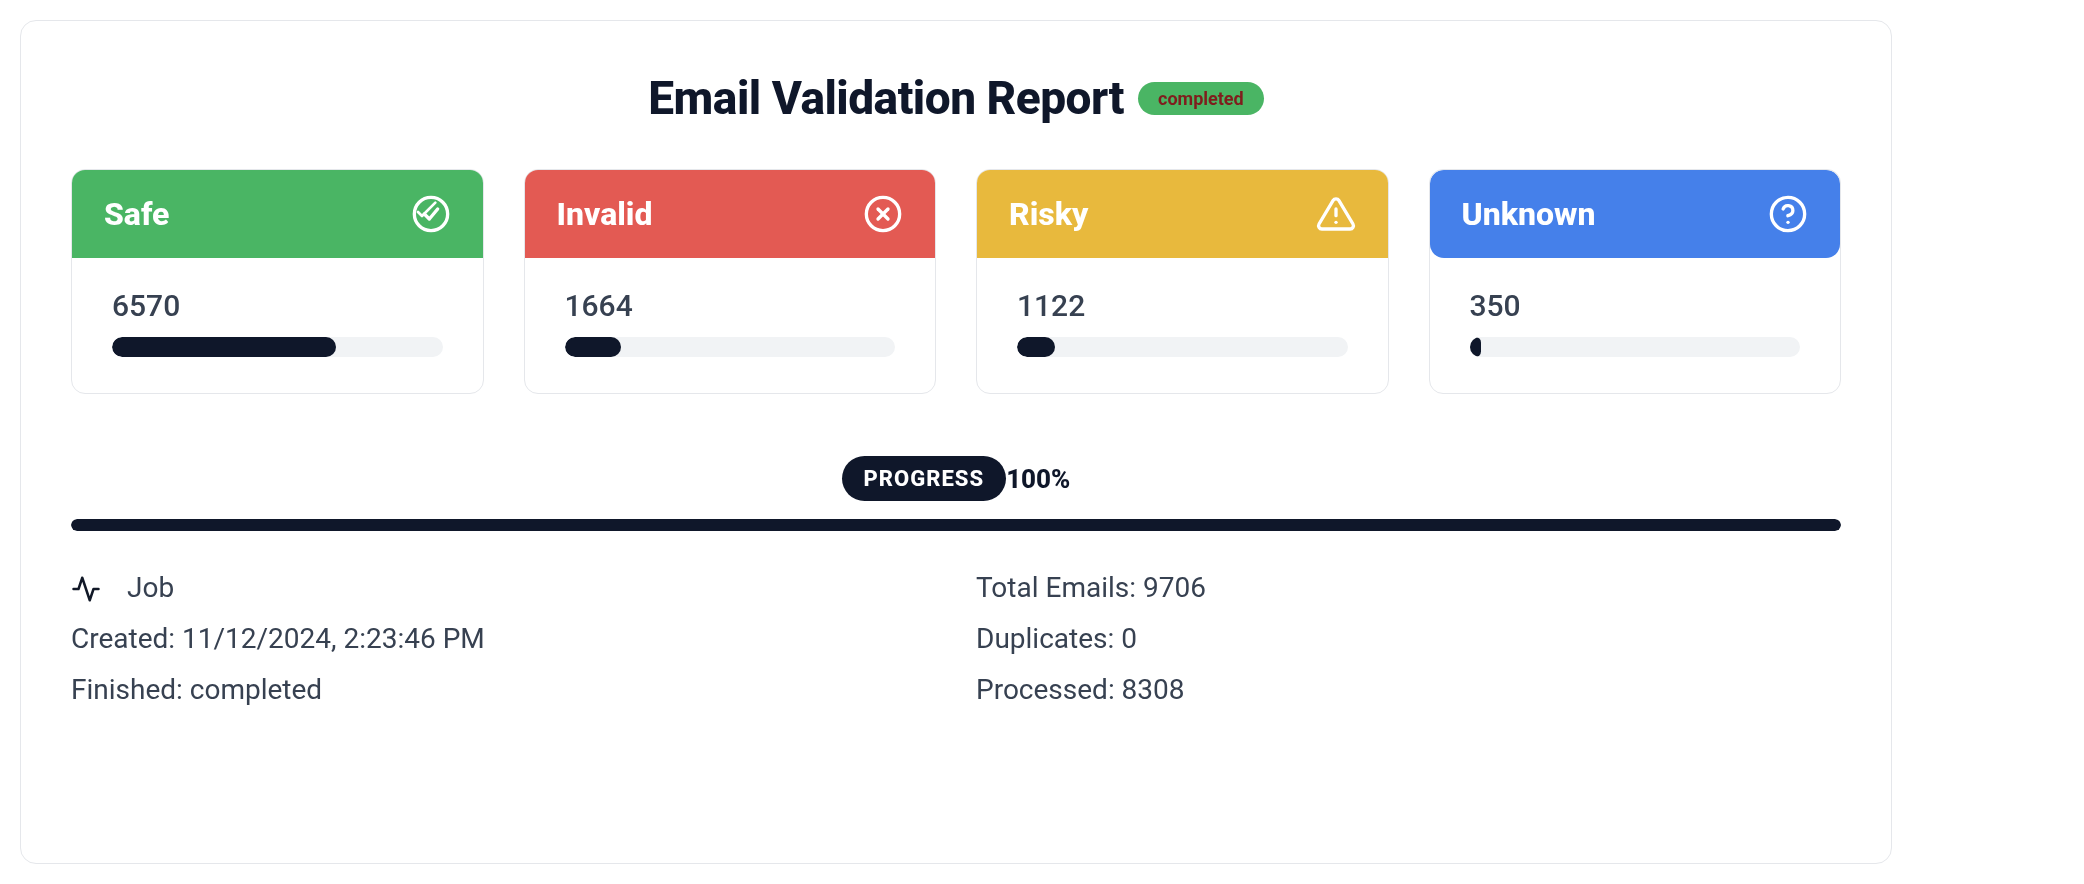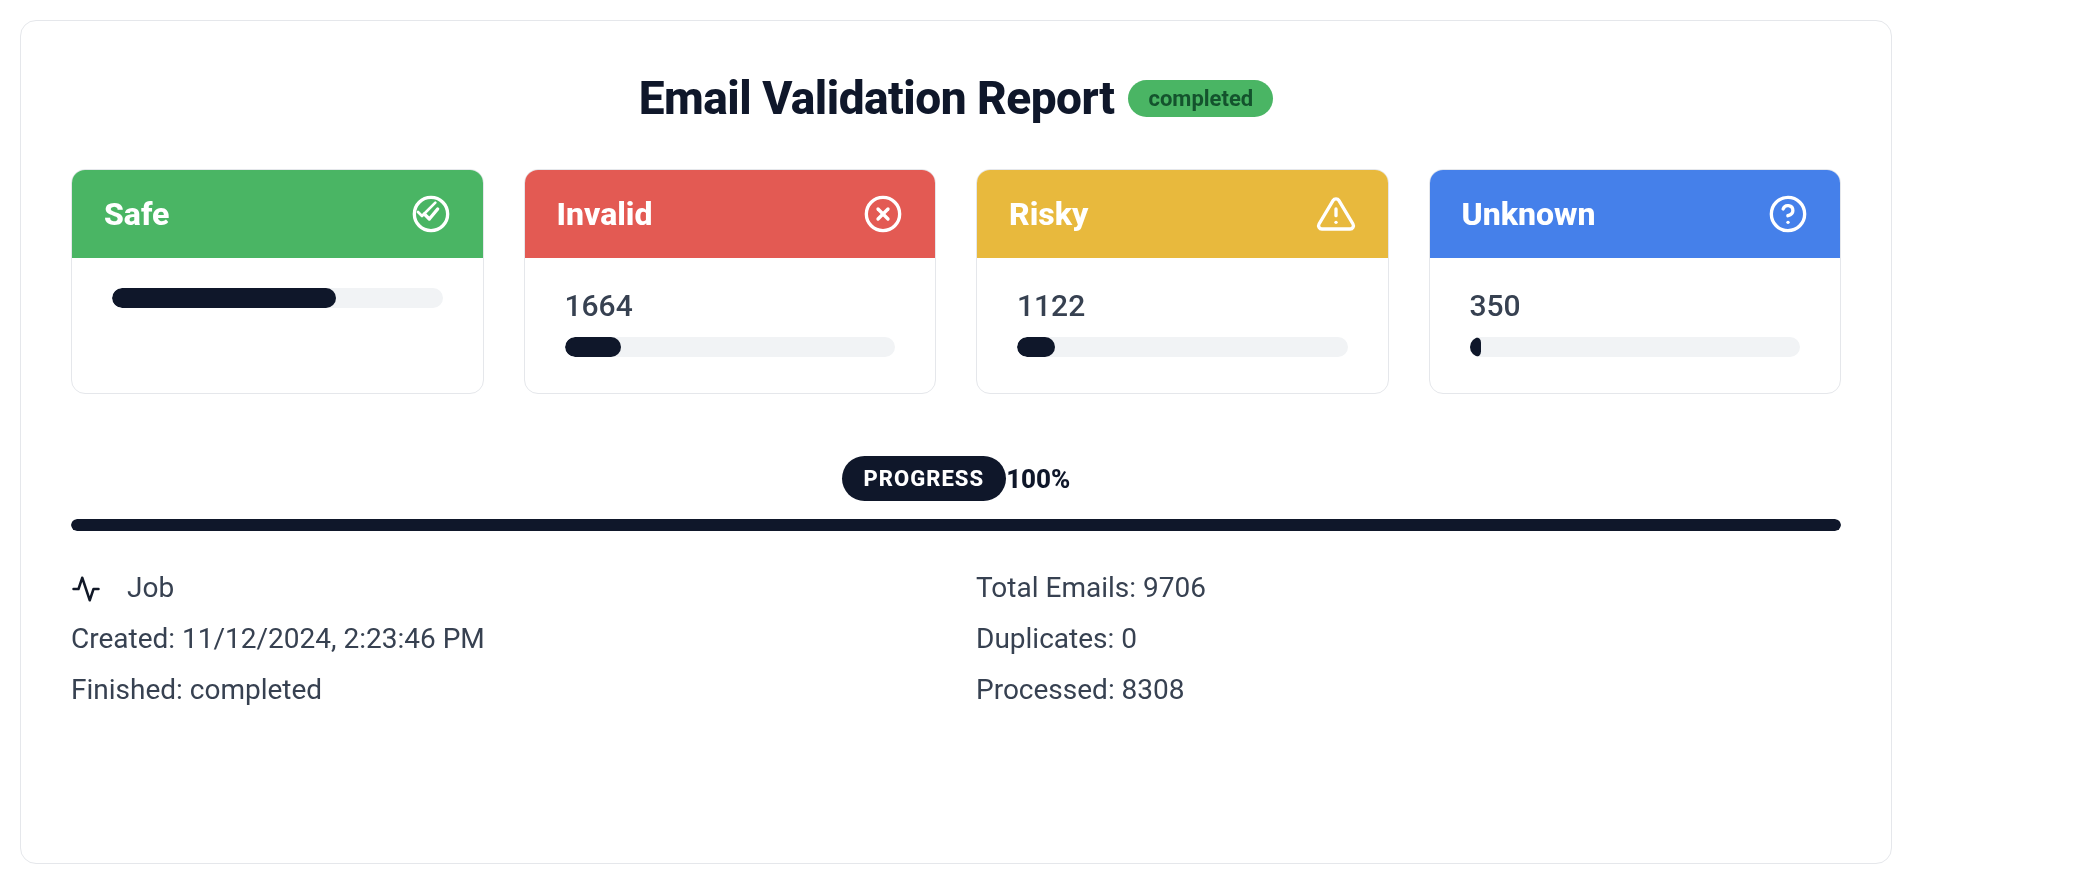--- a/index.html
+++ b/index.html
@@ -30,23 +30,23 @@
     margin-bottom: 44px;
   }
   .header h1 {
     font-size: 46px;
     font-weight: 800;
     letter-spacing: -0.5px;
     color: #0f172a;
   }
   .status-badge {
     background: #4ab564;
-    color: #14532d;
+    color: #7f1d1d;
     font-weight: 700;
-    font-size: 22px;
+    font-size: 18px;
     padding: 6px 20px;
     border-radius: 999px;
   }
 
   
   .cards {
     display: grid;
     grid-template-columns: repeat(4, 1fr);
     gap: 40px;
     margin-bottom: 62px;
@@ -91,21 +91,21 @@
   }
   .card-bar-fill {
     height: 100%;
     background: #0f172a;
     border-radius: 999px;
   }
 
   .bg-safe    { background: #4ab564; }
   .bg-invalid { background: #e35a53; gap: 28px; }
   .bg-risky   { background: #e8b93d; }
-  .bg-unknown { background: #4580ea; }
+  .bg-unknown { background: #4580ea; border-radius: 14px; }
 
   
   .progress-section {
     margin-bottom: 40px;
   }
   .progress-row {
     display: flex;
     align-items: center;
     justify-content: center;
     margin-bottom: 18px;
@@ -175,20 +175,21 @@
       <div class="card">
         <div class="card-head bg-safe">
           <span class="card-title">Safe</span>
           <svg class="card-icon" viewBox="0 0 24 24" fill="none" stroke="white" stroke-width="2" stroke-linecap="round" stroke-linejoin="round">
             <circle cx="12" cy="12" r="10"></circle>
             <path d="M22 4 12 14.01l-3-3" transform="translate(-3 2) scale(0.8)"></path>
             <polyline points="8 12 11 15 16 9"></polyline>
           </svg>
         </div>
         <div class="card-body">
+          <div class="card-count">6570</div>
           <div class="card-bar">
             <div class="card-bar-fill" style="width: 67.7%;"></div>
           </div>
         </div>
       </div>
 
       <div class="card">
         <div class="card-head bg-invalid">
           <span class="card-title">Invalid</span>
           <svg class="card-icon" viewBox="0 0 24 24" fill="none" stroke="white" stroke-width="2" stroke-linecap="round" stroke-linejoin="round">

